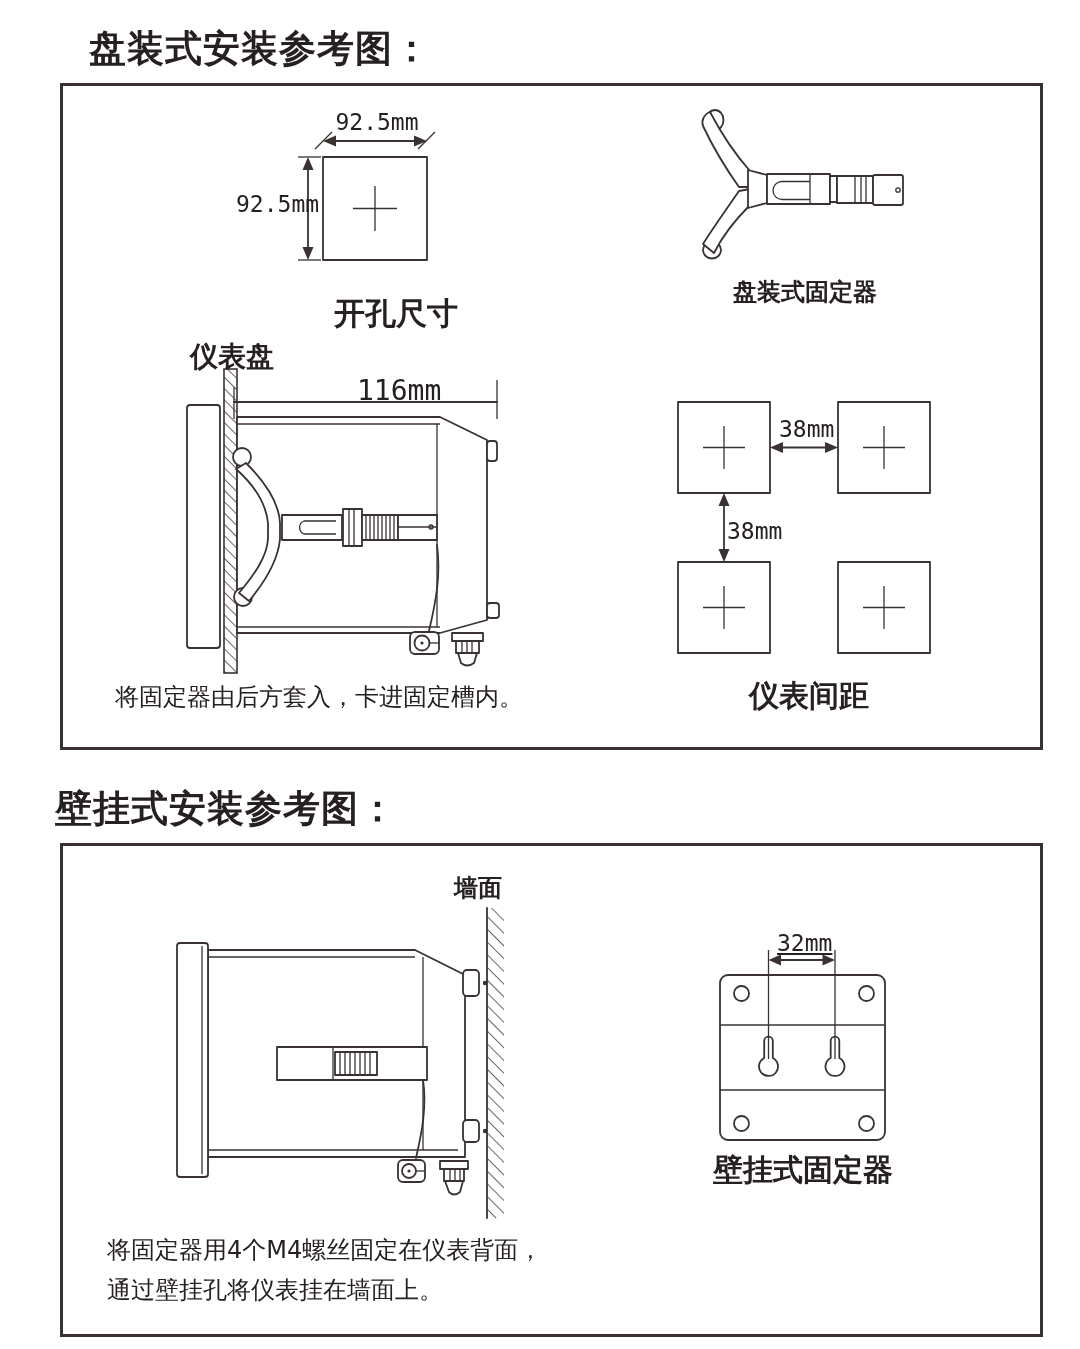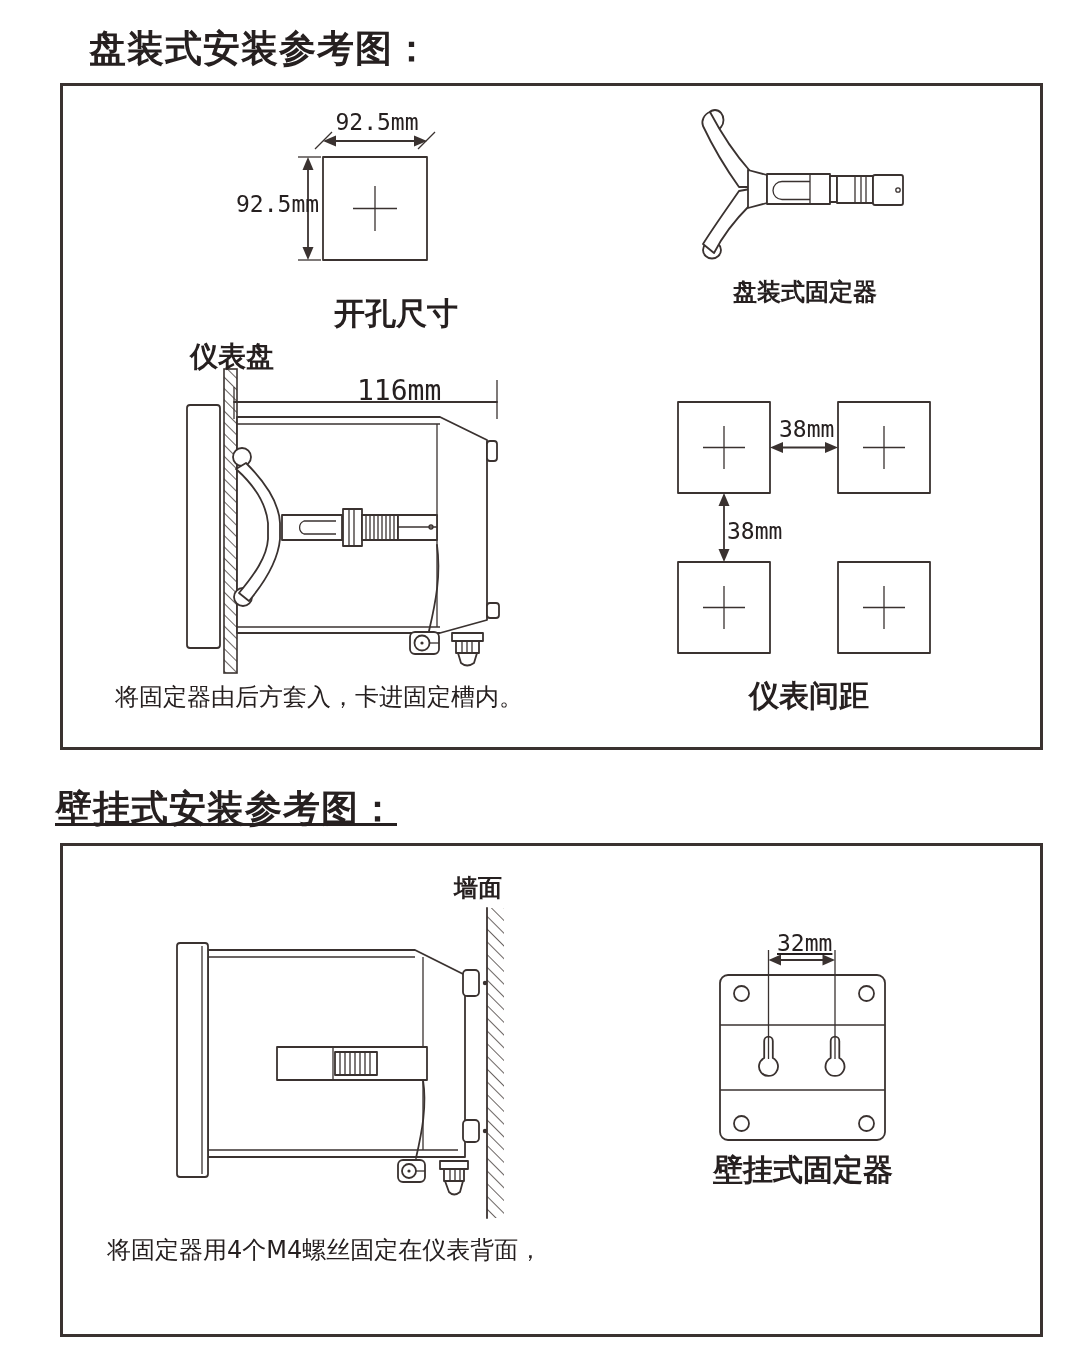--- a/index.html
+++ b/index.html
@@ -170,21 +170,21 @@
       <polygon class="ah" points="178,57.5 165,52 165,63"></polygon>
       <line class="s" x1="64" y1="114" x2="64" y2="161"></line>
       <polygon class="ah" points="64,103 58.5,116 69.5,116"></polygon>
       <polygon class="ah" points="64,172 58.5,159 69.5,159"></polygon>
     </g>
   </svg>
   <div class="dim" style="left:779px;top:416px;">38mm</div>
   <div class="dim" style="left:727px;top:518px;">38mm</div>
   <div class="dlabel" style="left:729px;top:676px;width:160px;text-align:center;">仪表间距</div>
 
-  <div class="title" style="left:55px;top:784px;text-decoration:underline;">壁挂式安装参考图：</div>
+  <div class="title" style="left:55px;top:784px;">壁挂式安装参考图：</div>
 
   <div class="section-box" style="left:60px;top:843px;width:977px;height:488px;"></div>
 
   <svg style="left:160px;top:870px;" width="360" height="360" viewBox="0 0 360 360">
     <defs>
       <pattern id="hatchW" patternUnits="userSpaceOnUse" width="9" height="9" patternTransform="rotate(-45)">
         <line x1="0" y1="0" x2="0" y2="9" stroke="#3a3230" stroke-width="1.5"></line>
       </pattern>
     </defs>
 
@@ -255,14 +255,15 @@
       <line class="thin" x1="135" y1="25" x2="135" y2="134"></line>
       <line class="s" x1="79" y1="35" x2="124" y2="35"></line>
       <polygon class="ah" points="68.5,35 81,29.5 81,40.5"></polygon>
       <polygon class="ah" points="135,35 122.5,29.5 122.5,40.5"></polygon>
     </g>
   </svg>
   <div class="dim" style="left:777px;top:930px;text-decoration:underline;">32mm</div>
   <div class="dlabel" style="left:703px;top:1150px;width:200px;">壁挂式固定器</div>
 
   <div class="caption" style="left:107px;top:1234px;">将固定器用4个M4螺丝固定在仪表背面，</div>
+  <div class="caption" style="left:107px;top:1274px;">通过壁挂孔将仪表挂在墙面上。</div>
 
 </div>
 
 </body></html>

